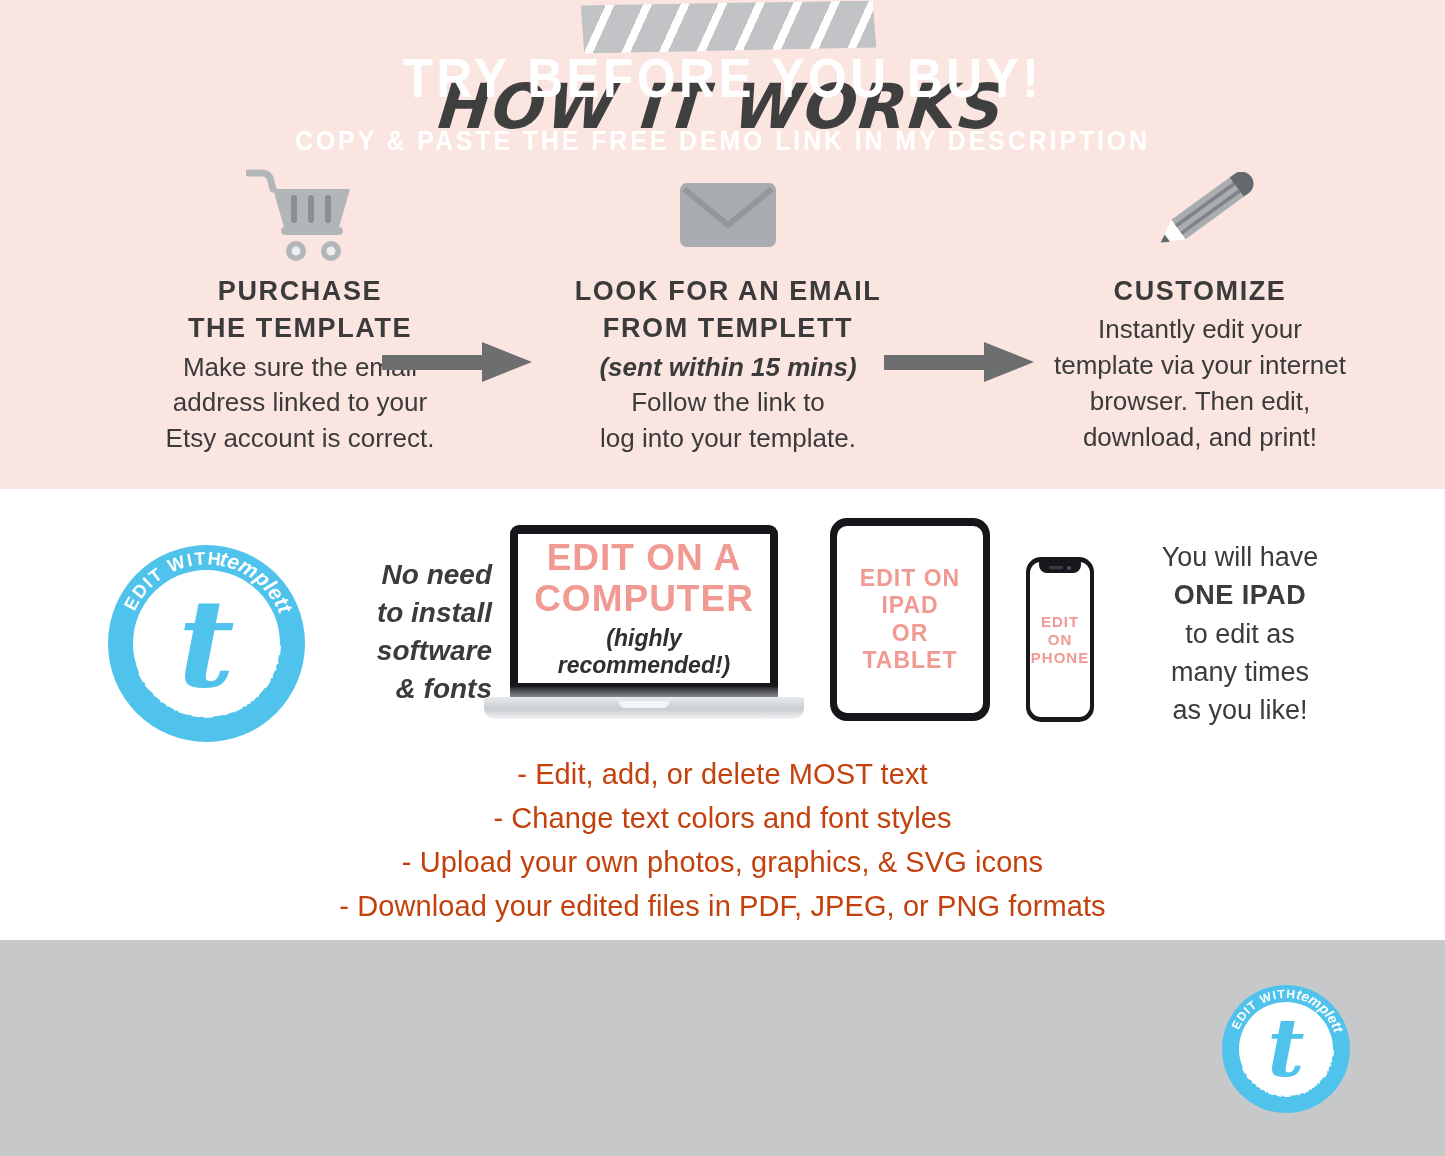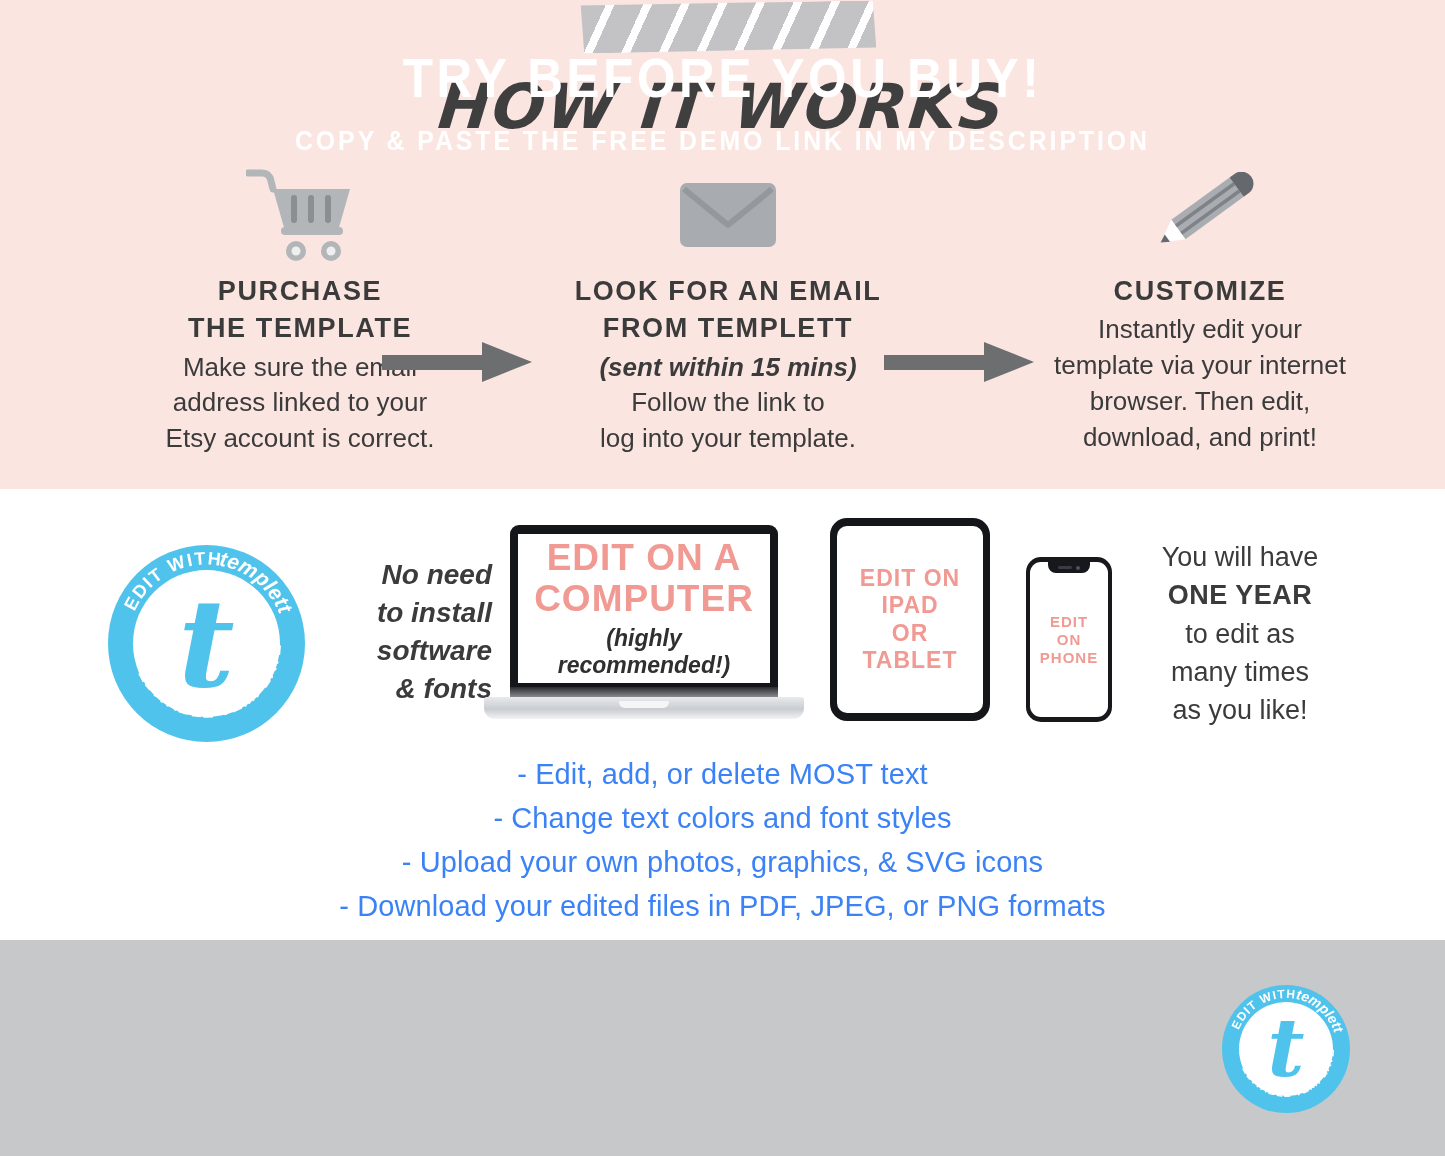--- a/index.html
+++ b/index.html
@@ -123,21 +123,21 @@
   }
   .dev-title{ color:#F09A93; font-weight:bold; letter-spacing:1px; line-height:1.1; }
   .dev-sub{ color:#2f2f2f; font-style:italic; font-weight:600; }
 
   
   #tablet{ position:absolute; left:830px; top:518px; width:160px; height:203px;
            background:#15161A; border-radius:17px; padding:8px 7px; }
   #tablet .scr{ width:100%; height:100%; background:#fff; border-radius:10px; }
 
   
-  #phone{ position:absolute; left:1026px; top:557px; width:86px; height:165px;
+  #phone{ position:absolute; left:1026px; top:557px; width:68px; height:165px;
           background:#17181C; border-radius:15px; padding:5px 4px; }
   #phone .scr{ width:100%; height:100%; background:#fff; border-radius:11px;
                position:relative; overflow:hidden; }
   #phone .notch{
     position:absolute; left:50%; transform:translateX(-50%); top:0;
     width:42px; height:11px; background:#17181C; border-radius:0 0 8px 8px;
     display:flex; align-items:center; justify-content:center; gap:4px;
   }
   #phone .spk{ width:14px; height:3px; background:#3a3c42; border-radius:2px; }
   #phone .cam{ width:4px; height:4px; background:#4c5563; border-radius:50%; }
@@ -145,21 +145,21 @@
   #oneyear{
     position:absolute; left:1125px; top:538px; width:230px;
     text-align:center; font-size:27px; line-height:1.42; color:#3b3b3b;
   }
   #oneyear b{ font-weight:bold; letter-spacing:.5px; }
 
   #features{
     position:absolute; left:0; top:752px; width:1445px; text-align:center;
   }
   #features li{
-    list-style:none; font-size:29px; line-height:1.52; color:#3b82f6;
+    list-style:none; font-size:29px; line-height:1.52; color:#c2410c;
     letter-spacing:.1px;
   }
 
   
   #gray-section{
     position:absolute; left:0; top:940px; width:1445px; height:216px; background:#C6C8CA;
   }
   #try-head{
     position:absolute; left:0; top:46px; width:1445px; text-align:center;
     color:#fff; font-size:55px; font-weight:bold; letter-spacing:4px;
@@ -336,21 +336,21 @@
         <div>EDIT</div>
         <div>ON</div>
         <div>PHONE</div>
       </div>
     </div>
   </div>
 </div>
 
 <div id="oneyear">
   <div>You will have</div>
-  <div><b>ONE YEAR</b></div>
+  <div><b>ONE IPAD</b></div>
   <div>to edit as</div>
   <div>many times</div>
   <div>as you like!</div>
 </div>
 
 <ul id="features">
   <li>- Edit, add, or delete MOST text</li>
   <li>- Change text colors and font styles</li>
   <li>- Upload your own photos, graphics, &amp; SVG icons</li>
   <li>- Download your edited files in PDF, JPEG, or PNG formats</li>

